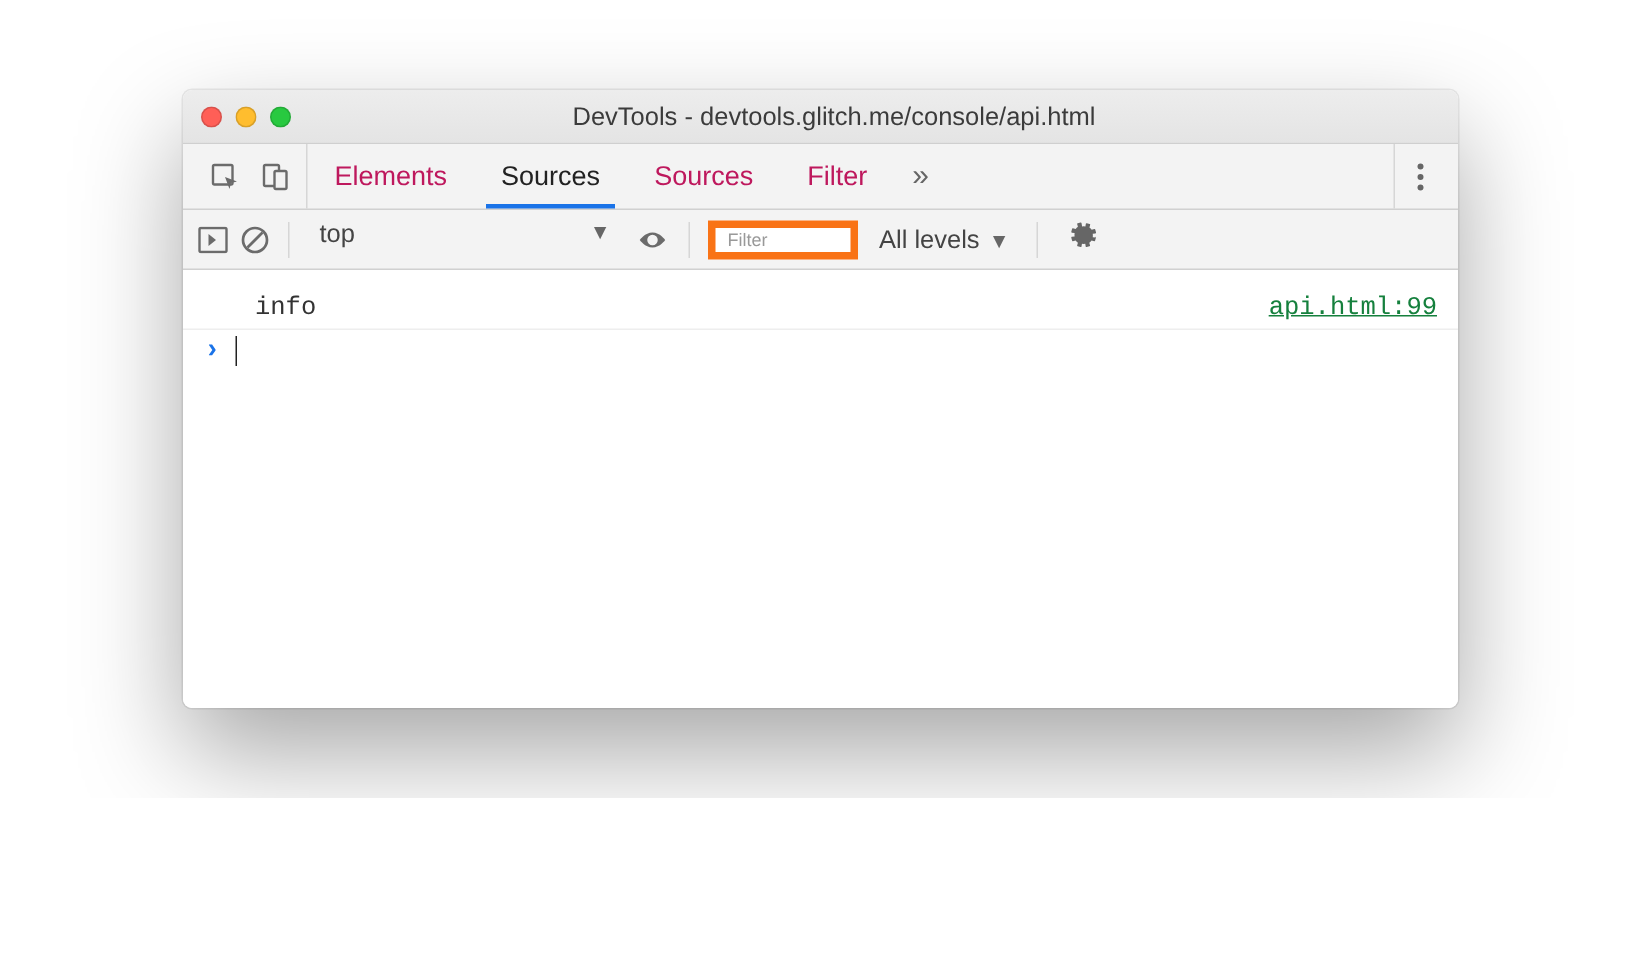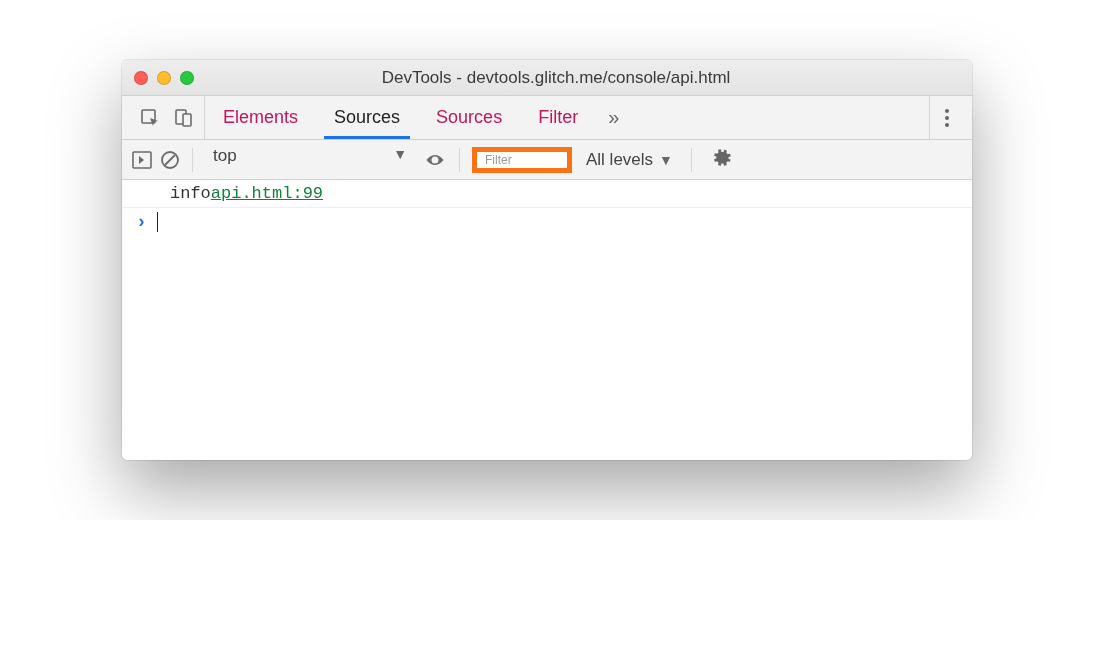--- a/index.html
+++ b/index.html
@@ -161,24 +161,26 @@
     }
     
     .console-body {
       background: #fff;
       min-height: 280px;
       font-family: Menlo, Consolas, "Courier New", monospace;
       font-size: 17px;
     }
     .log-row {
       display: flex;
+      justify-content: space-between;
       align-items: center;
       padding: 4px 14px 4px 48px;
       border-bottom: 1px solid #eee;
       color: #333;
+      margin-top: 12px;
     }
     .log-source {
       color: #15803d;
       text-decoration: underline;
       cursor: pointer;
       white-space: nowrap;
     }
     .prompt-row {
       display: flex;
       align-items: center;

